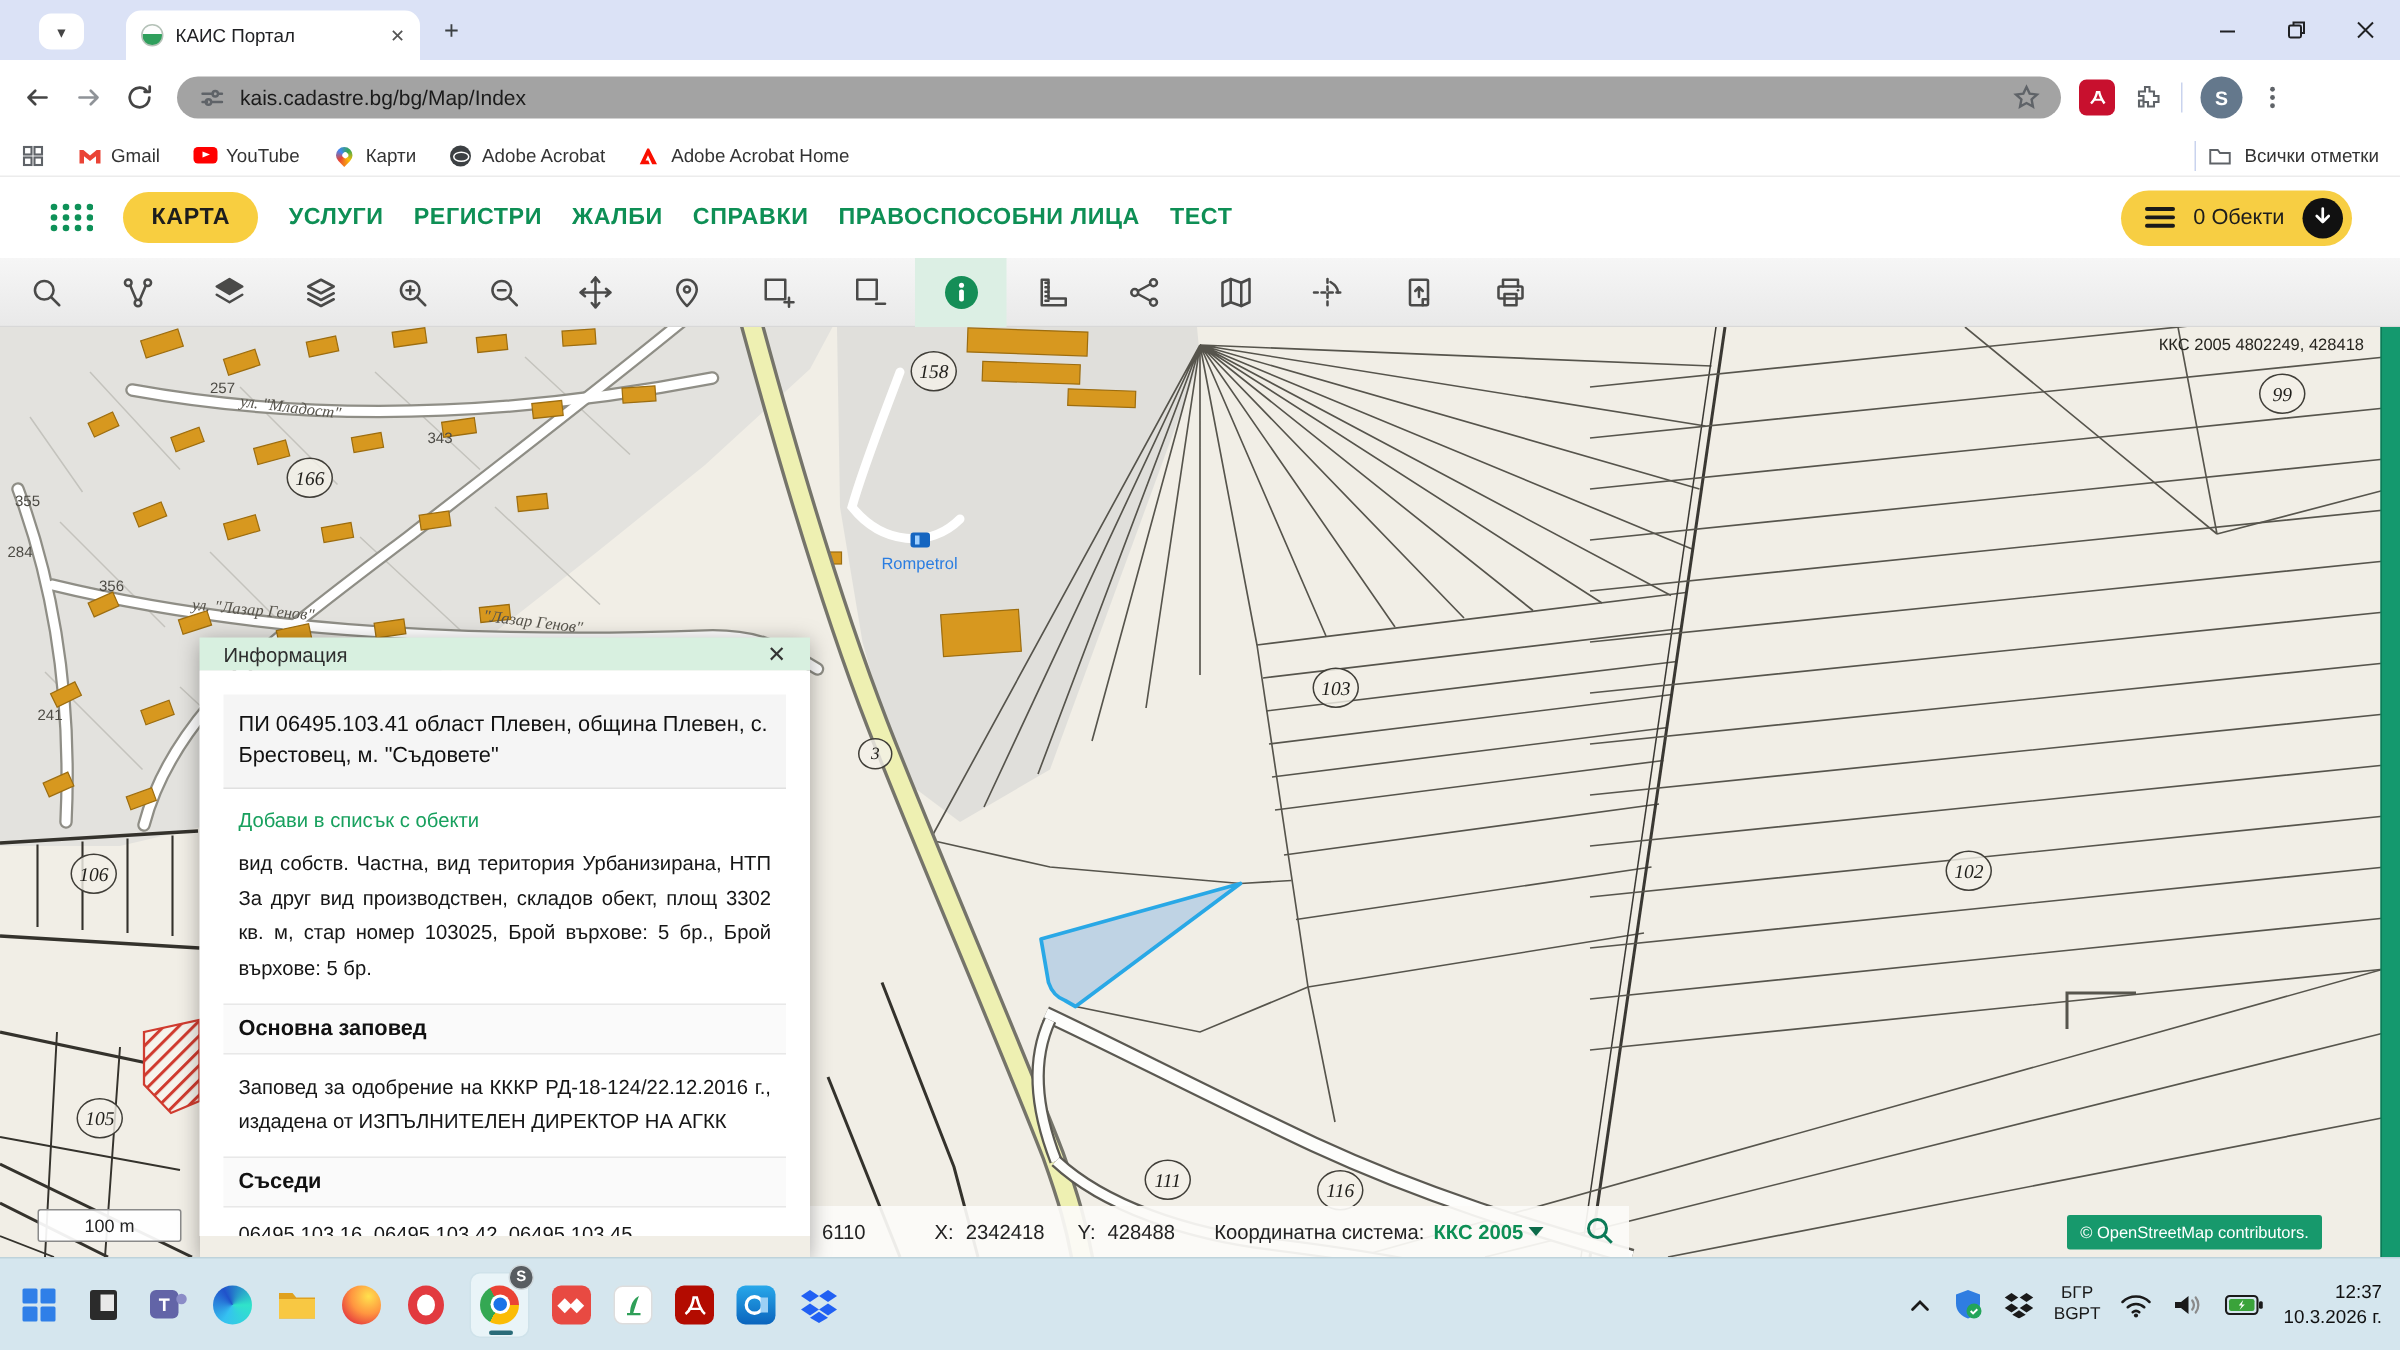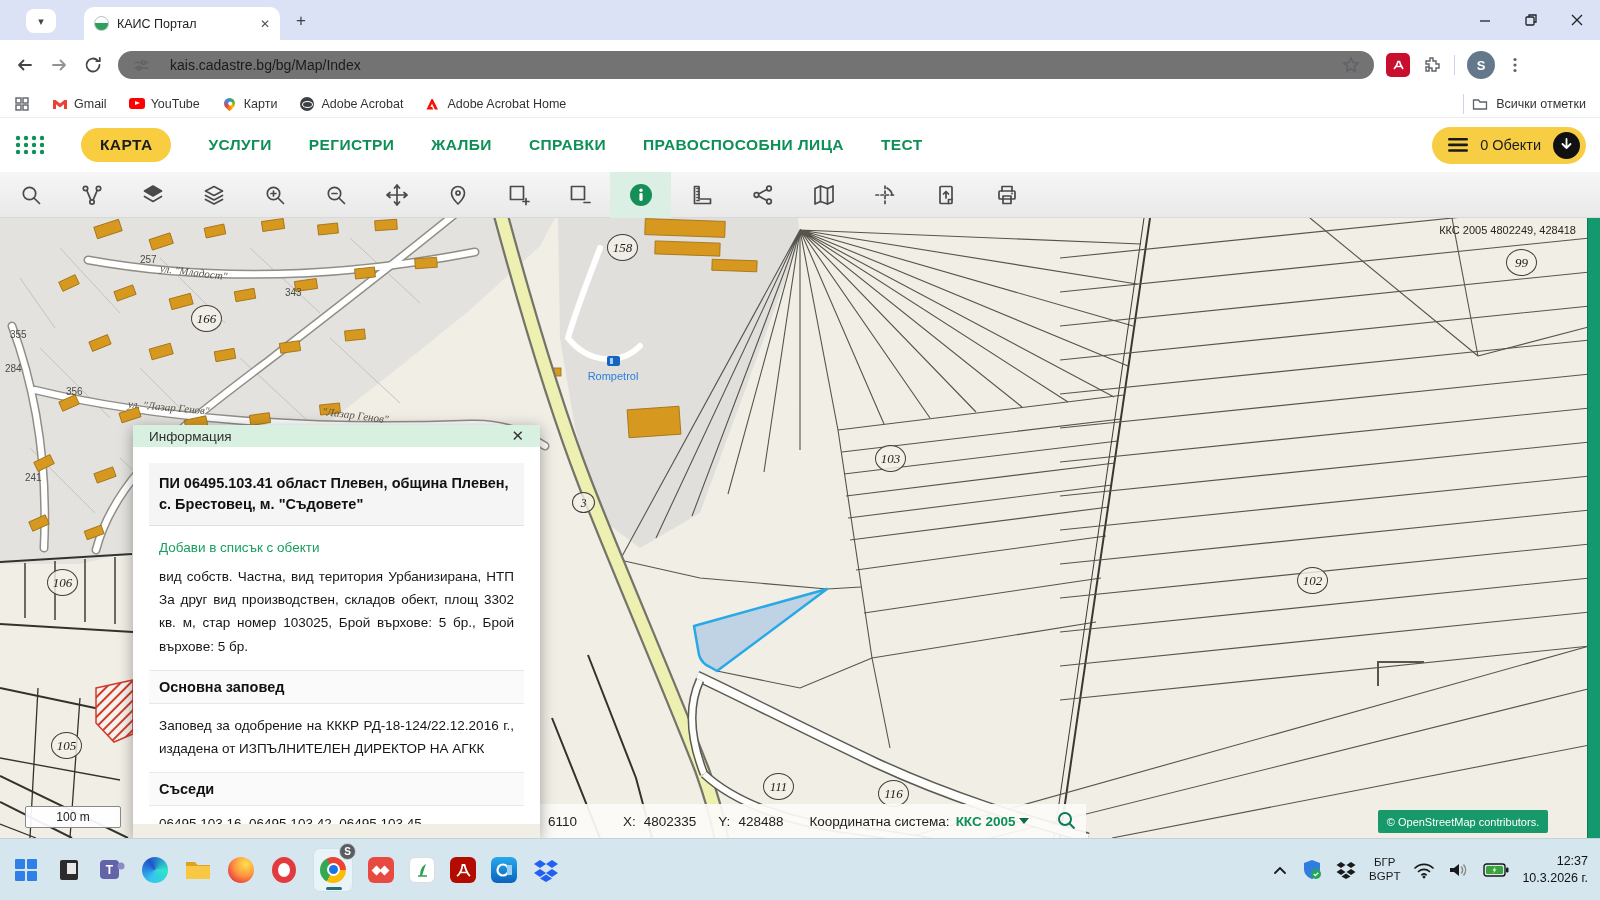--- a/index.html
+++ b/index.html
@@ -15,21 +15,21 @@
 .tab-close{color:#555;font-size:12px;cursor:default}
 .newtab{position:absolute;left:296px;top:11px;color:#3c4043;font-size:17px}
 .wctl{position:absolute;top:0;height:40px;width:46px;display:flex;align-items:center;justify-content:center;color:#202124}
 .wctl svg{stroke:#202124;stroke-width:1.3;fill:none}
 
 
 #addressbar{position:absolute;left:0;top:40px;width:1600px;height:50px;background:#fff;display:flex;align-items:center}
 .navbtn{width:34px;height:34px;display:flex;align-items:center;justify-content:center}
 .navbtn svg{stroke:#454545;stroke-width:1.8;fill:none;stroke-linecap:round;stroke-linejoin:round}
 .navbtn.fwd svg{stroke:#8f9398}
-#urlpill{margin-left:8px;width:1256px;height:28px;border-radius:18px;background:#737373;display:flex;align-items:center;padding:0 14px;gap:20px}
+#urlpill{margin-left:8px;width:1256px;height:28px;border-radius:18px;background:#a3a3a3;display:flex;align-items:center;padding:0 14px;gap:10px}
 #urlpill .url{font-size:14px;color:#1b1b1b;flex:1}
 #urlpill svg{stroke:#5f6368;fill:none;stroke-width:1.6;stroke-linecap:round}
 .rightbtns{display:flex;align-items:center;gap:12px;margin-left:12px}
 .acroext{width:24px;height:24px;border-radius:5px;background:#c8102e;display:flex;align-items:center;justify-content:center}
 .avatar{width:28px;height:28px;border-radius:50%;background:#64788c;color:#fff;font-size:13px;font-weight:bold;display:flex;align-items:center;justify-content:center}
 .sep{width:1px;height:20px;background:#c9d3ee}
 
 
 #bookmarks{position:absolute;left:0;top:90px;width:1600px;height:28px;background:#fff;border-bottom:1px solid #ececec;display:flex;align-items:center;padding:0 14px;font-size:12.5px;color:#333}
 .bm{display:flex;align-items:center;gap:6px;margin-right:22px}
@@ -37,21 +37,21 @@
 .appsgrid svg{stroke:#5f6368;fill:none;stroke-width:1.4}
 .yt{width:16px;height:11px;background:#f00;border-radius:3px;position:relative}
 .yt:after{content:"";position:absolute;left:6px;top:3px;border-left:5px solid #fff;border-top:2.8px solid transparent;border-bottom:2.8px solid transparent}
 .gpin{width:11px;height:11px;border-radius:50% 50% 50% 0;transform:rotate(-45deg);background:conic-gradient(#4285f4,#34a853,#fbbc04,#ea4335,#4285f4);position:relative}
 .gpin:after{content:"";position:absolute;left:3.5px;top:3.5px;width:4px;height:4px;border-radius:50%;background:#fff}
 .aglobe{width:14px;height:14px;border-radius:50%;background:#3c4043;position:relative}
 .aglobe:after{content:"";position:absolute;left:2px;top:4px;width:9px;height:5px;border:1.4px solid #fff;border-radius:50%}
 .bm-right{margin-left:auto;display:flex;align-items:center;gap:8px}
 
 
-#portalnav{position:absolute;left:0;top:118px;width:1600px;height:54px;background:#fff;display:flex;align-items:center;padding:0 14px;gap:37px}
+#portalnav{position:absolute;left:0;top:118px;width:1600px;height:54px;background:#fff;display:flex;align-items:center;padding:0 32px;gap:20px}
 .navitem{font-weight:bold;color:#0e8f55;font-size:15.5px;letter-spacing:.4px;white-space:nowrap}
 .karta{background:#f8ce40;color:#1d1d1d;padding:8px 19px;border-radius:18px;font-weight:bold;font-size:15.5px;letter-spacing:.4px}
 #objpill{margin-left:auto;background:#f7ce43;border-radius:19px;height:37px;display:flex;align-items:center;gap:12px;padding:0 6px 0 16px}
 #objpill .lbl{font-weight:normal;font-size:14.5px;color:#1c1c1c}
 #objpill .circ{width:27px;height:27px;border-radius:50%;background:#111;display:flex;align-items:center;justify-content:center}
 
 
 #maptoolbar{position:absolute;left:0;top:172px;width:1600px;height:46px;background:linear-gradient(#f6f6f6,#e9e9e9);border-bottom:1px solid #d8d8d8;display:flex;align-items:center}
 .tool{width:61px;height:46px;display:flex;align-items:center;justify-content:center}
 .tool svg{stroke:#4a4a49;stroke-width:1.7;fill:none;stroke-linecap:round;stroke-linejoin:round}
@@ -76,21 +76,21 @@
 .caret{display:inline-block;width:0;height:0;border-left:5px solid transparent;border-right:5px solid transparent;border-top:6px solid #0d6b4a;margin-right:4px}
 #sbar svg{stroke:#0b7a57;stroke-width:2;fill:none;margin-left:auto}
 #osmbox{position:absolute;left:1378px;top:592px;width:170px;height:23px;background:#17996c;color:#fff;font-size:11px;display:flex;align-items:center;justify-content:center;border-radius:2px}
 #mapscroll{position:absolute;right:0;top:0;width:13px;height:620px;background:#14996e;border-left:1px solid #0d7a57}
 
 
 #popup{position:absolute;left:133px;top:207px;width:407px;height:413px;box-shadow:0 3px 14px rgba(0,0,0,.35);z-index:5}
 .pp-head{height:22px;background:#d8f0e0;padding:0 16px;display:flex;align-items:center;font-size:13.5px;color:#2e2e2e}
 .pp-close{margin-left:auto;font-size:15px;color:#333;font-weight:bold}
 .pp-body{background:#fff;height:377px;padding:14px 16px 0;overflow:hidden}
-.pp-title{background:#f5f5f5;border-bottom:1px solid #e0e0e0;margin:2px 0 12px;padding:10px;font-weight:bold;font-size:14.5px;line-height:1.45;color:#111}
+.pp-title{background:#f5f5f5;border-bottom:1px solid #e0e0e0;margin:2px 0 12px;padding:10px;font-weight:normal;font-size:14.5px;line-height:1.45;color:#111}
 .pp-link{color:#18a05e;font-size:13.5px;margin:0 10px 10px;display:inline-block}
 .pp-text{font-size:13.5px;line-height:1.72;text-align:justify;color:#161616;margin:0 10px 12px}
 .pp-sec{font-weight:bold;font-size:14.5px;background:#fafafa;border-top:1px solid #e8e8e8;border-bottom:1px solid #e8e8e8;padding:8px 10px;margin:0 0 10px;color:#111}
 .pp-nb{font-size:13.5px;margin:0 10px;color:#161616}
 
 
 #taskbar{position:absolute;left:0;top:838px;width:1600px;height:62px;background:#d5e6ee;border-top:1px solid #bed3db;display:flex;align-items:center;padding:0 12px;gap:15px}
 .winlogo svg{display:block}
 #tsearch{width:212px;height:36px;border-radius:18px;background:#fdfefe;border:1px solid #c9d6dc;display:flex;align-items:center;padding:0 12px;gap:8px}
 #tsearch input{border:none;outline:none;background:transparent;font-size:14px;color:#333;width:150px;font-family:inherit}
@@ -534,21 +534,21 @@
       <span class="pump"></span>
       <div class="nm">Rompetrol</div>
     </div>
 
     <div id="cornerref">ККС 2005 4802249, 428418</div>
     <div id="scalebox">100 m</div>
 
     <div id="sbar">
       <span class="v">6110</span>
       <span style="margin-left:30px">X:</span>
-      <span class="v" style="margin-left:8px">4802335</span>
+      <span class="v" style="margin-left:8px">2342418</span>
       <span style="margin-left:6px">Y:</span>
       <span class="v" style="margin-left:8px">428488</span>
       <span style="margin-left:10px">Координатна система:</span>
       <span class="glbl">ККС 2005</span>
       <span class="caret"></span>
       <svg width="22" height="22">
           <circle cx="9" cy="9" r="6"></circle>
           <path d="M13.5 13.5l5 5"></path>
         </svg>
     </div>

